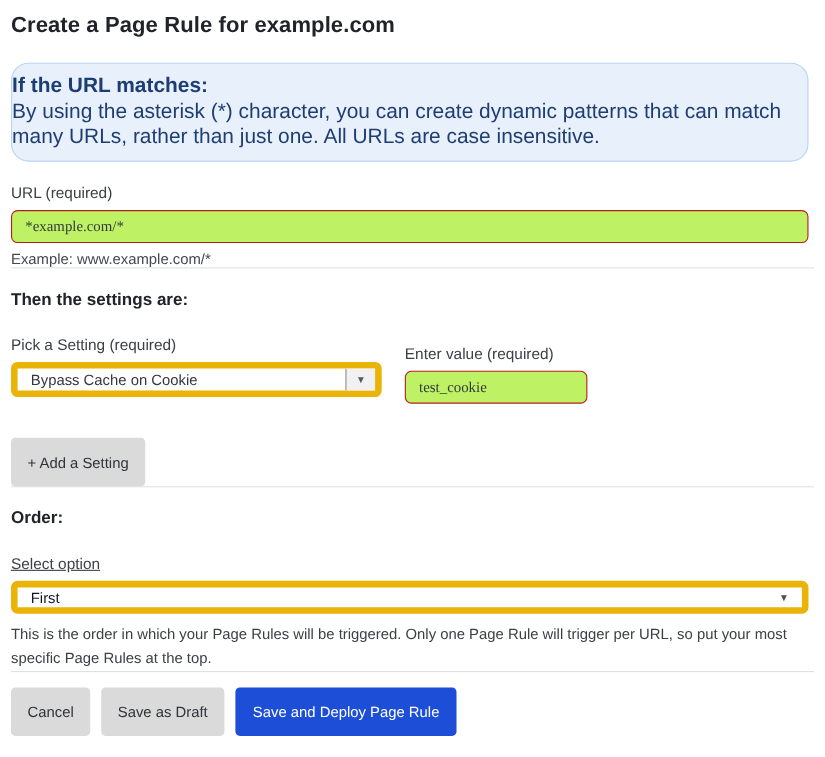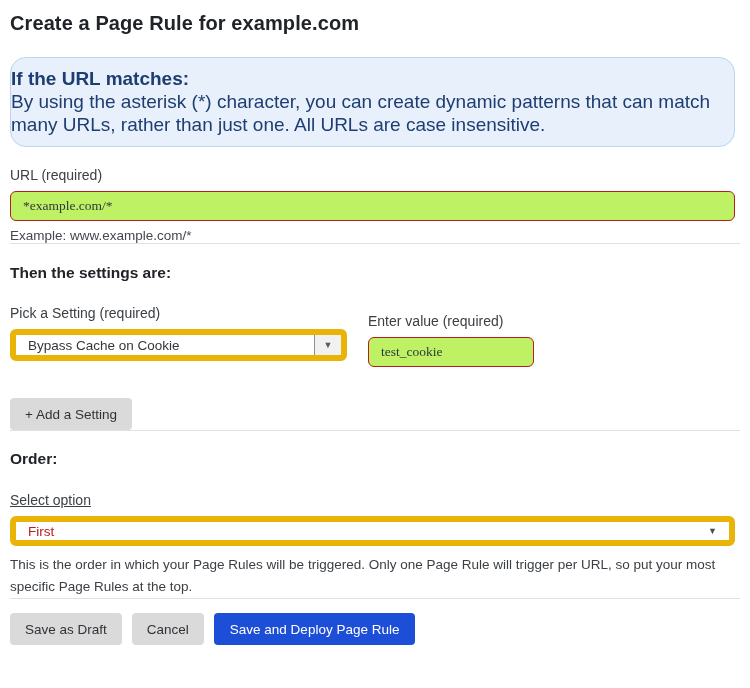--- a/index.html
+++ b/index.html
@@ -122,21 +122,21 @@
     color: #555a60;
     line-height: 1;
   }
 
   .value-input { width: 166px; }
 
   button {
     font-family: "Liberation Sans", "DejaVu Sans", sans-serif;
     border: none;
     border-radius: 4px;
-    height: 32px;
+    height: 44px;
     font-size: 13.5px;
     cursor: pointer;
   }
   .gray-btn {
     background: #dadada;
     color: #2f3338;
     padding: 0 15px;
   }
   .add-setting-btn { margin-top: 31px; }
 
@@ -144,21 +144,21 @@
   .order-label { margin-top: 24px; text-decoration: underline; }
 
   .order-select {
     width: 725px;
     height: 30px;
   }
   .order-select .select-value {
     flex: 1;
     padding: 0 12px;
     font-size: 13.5px;
-    color: #b91c1c;
+    color: #0f172a;
   }
   .order-select .caret { margin-right: 12px; color: #4a4e53; }
 
   .order-help {
     margin-top: 8px;
     width: 715px;
     font-size: 13.5px;
     line-height: 22px;
     color: #3c4045;
   }
@@ -224,18 +224,18 @@
   <div class="select-like order-select">
     <span class="select-value">First</span>
     <span class="caret">▼</span>
   </div>
 
   <p class="order-help">This is the order in which your Page Rules will be triggered. Only one Page Rule will trigger per URL, so put your most specific Page Rules at the top.</p>
 
   <hr class="divider divider-3">
 
   <div class="actions">
+    <button class="gray-btn">Cancel</button>
     <button class="gray-btn">Save as Draft</button>
-    <button class="gray-btn">Cancel</button>
     <button class="primary-btn">Save and Deploy Page Rule</button>
   </div>
 
 </div>
 
 </body></html>

